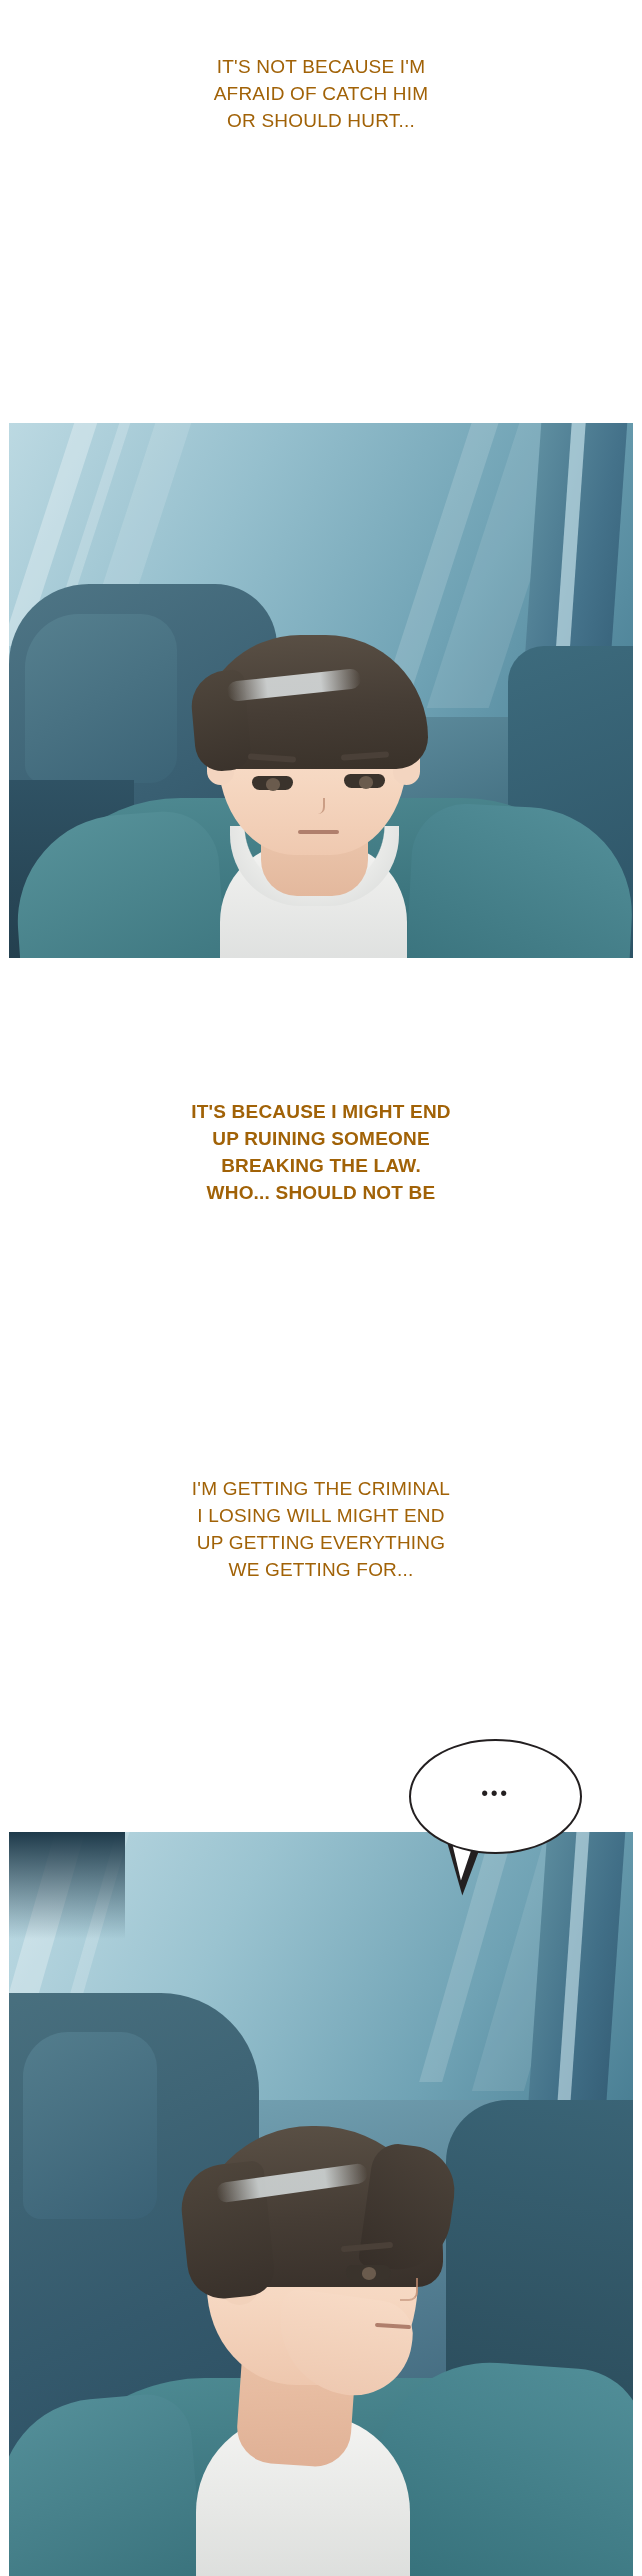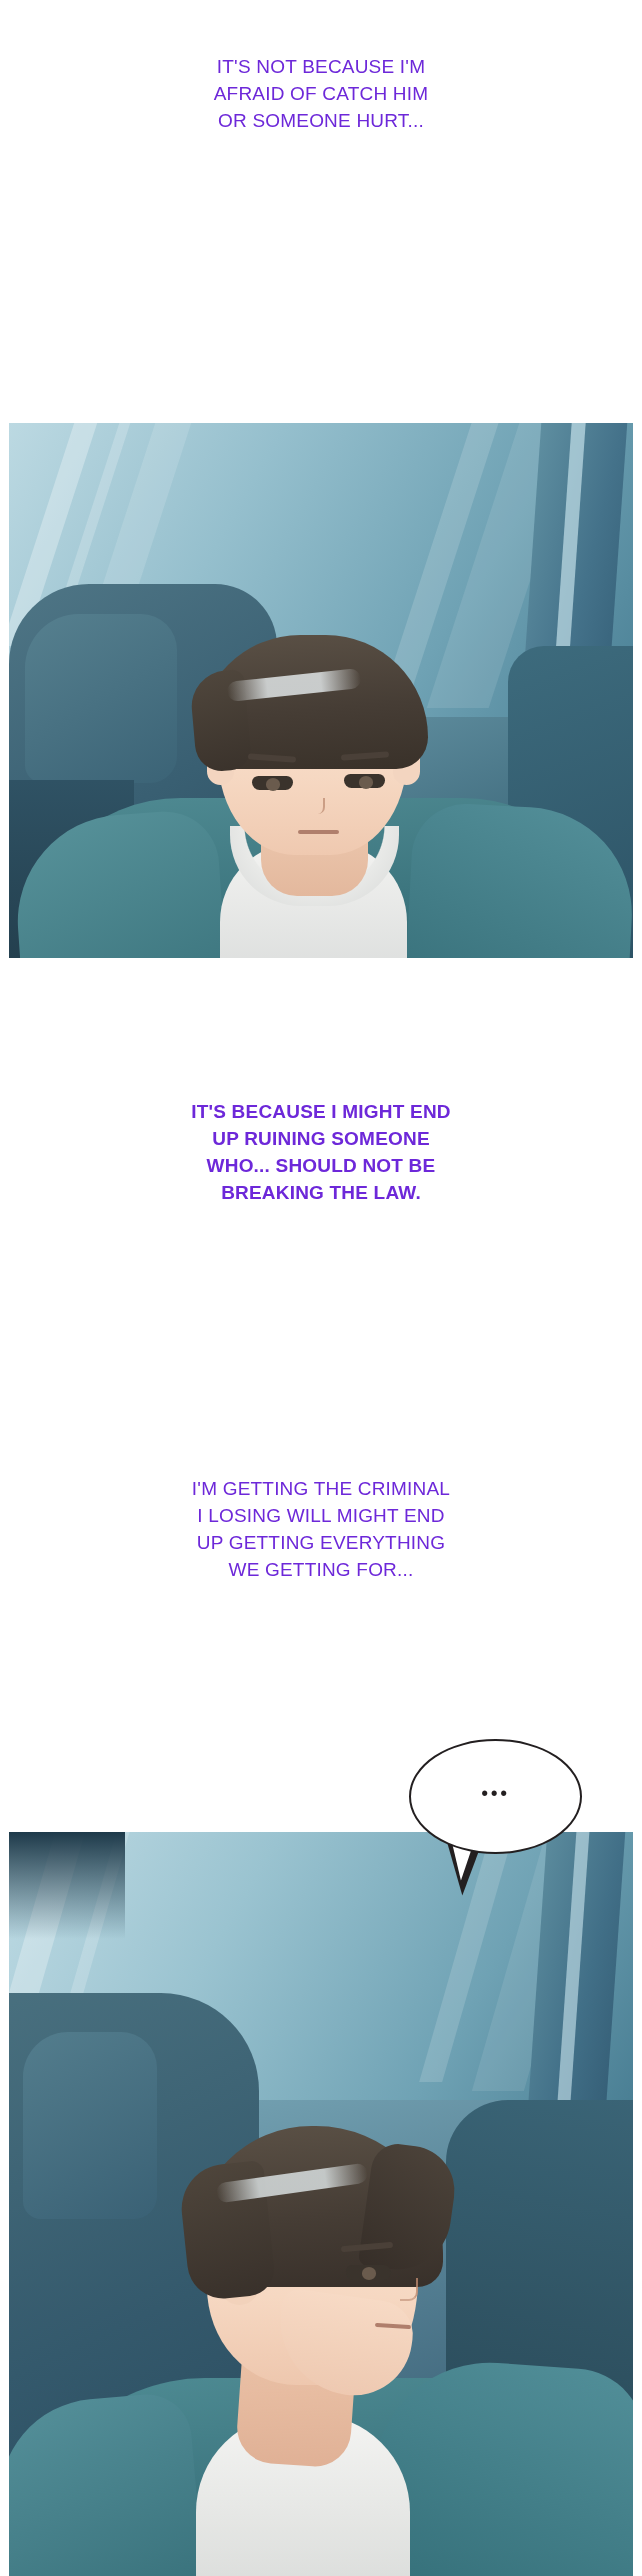--- a/index.html
+++ b/index.html
@@ -18,21 +18,21 @@
     background: #ffffff;
     overflow: hidden;
   }
 
   
   .narration {
     position: absolute;
     left: 0;
     width: 642px;
     text-align: center;
-    color: #6d28d9;
+    color: #a16207;
     font-size: 19px;
     line-height: 1.42;
     letter-spacing: 0.2px;
     font-weight: 400;
   }
   .narration div {
     white-space: nowrap;
   }
 
   .narr-1 { top: 54px; }
@@ -517,21 +517,21 @@
   }
 </style>
 </head>
 <body>
 
 <div class="page">
 
   <div class="narration narr-1">
     <div>IT'S NOT BECAUSE I'M</div>
     <div>AFRAID OF CATCH HIM</div>
-    <div>OR SOMEONE HURT...</div>
+    <div>OR SHOULD HURT...</div>
   </div>
 
   <div class="panel panel-1">
     <div class="panel-inner">
       <div class="p1-bg"></div>
       <div class="p1-window"></div>
       <div class="p1-glass-streak p1-s1"></div>
       <div class="p1-glass-streak p1-s2"></div>
       <div class="p1-glass-streak p1-s3"></div>
       <div class="p1-glass-streak p1-s4"></div>
@@ -563,22 +563,22 @@
       <div class="p1-pupil-l"></div>
       <div class="p1-pupil-r"></div>
       <div class="p1-nose"></div>
       <div class="p1-mouth"></div>
     </div>
   </div>
 
   <div class="narration narr-2">
     <div>IT'S BECAUSE I MIGHT END</div>
     <div>UP RUINING SOMEONE</div>
+    <div>BREAKING THE LAW.</div>
     <div>WHO... SHOULD NOT BE</div>
-    <div>BREAKING THE LAW.</div>
   </div>
 
   <div class="narration narr-3">
     <div>I'M GETTING THE CRIMINAL</div>
     <div>I LOSING WILL MIGHT END</div>
     <div>UP GETTING EVERYTHING</div>
     <div>WE GETTING FOR...</div>
   </div>
 
   <div class="bubble-tail"></div>

